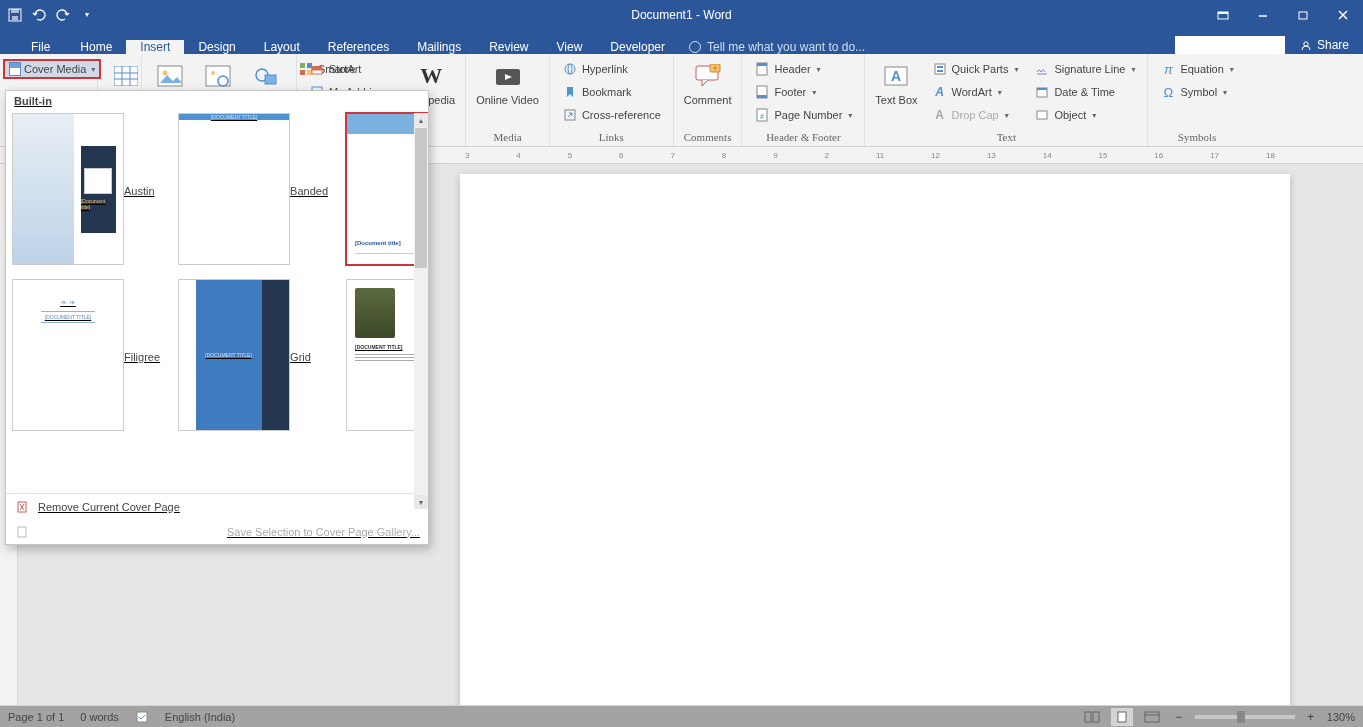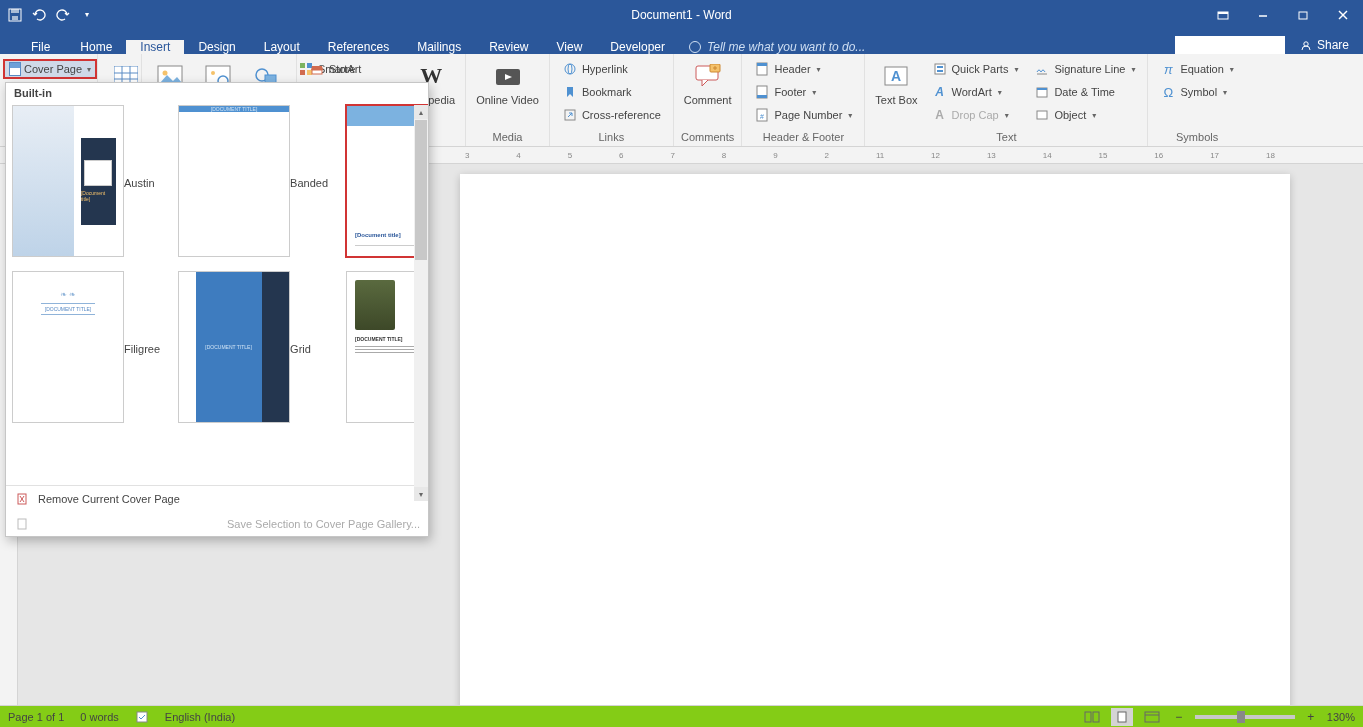--- a/index.html
+++ b/index.html
@@ -11,45 +11,45 @@
 .qat-btn { width: 22px; height: 22px; display: flex; align-items: center; justify-content: center; cursor: pointer; }
 .titlebar-title { position: absolute; left: 50%; transform: translateX(-50%); font-size: 12px; }
 .titlebar-right { position: absolute; right: 0; display: flex; }
 .tb-ctrl { width: 40px; height: 29px; display: flex; align-items: center; justify-content: center; cursor: pointer; }
 
 
 .tabs-row { height: 25px; background: #2b579a; display: flex; align-items: flex-end; padding-left: 15px; color: #fff; font-size: 12px; }
 .tab { padding: 0 14px; display: flex; align-items: center; cursor: pointer; }
 .tab.file { padding: 0 16px; }
 .tab.active { background: #f3f3f3; color: #2b579a; }
-.tellme { display: flex; align-items: center; padding: 0 10px; color: #cfdff3; font-size: 12px; gap: 6px; font-style: italic; }
+.tellme { display: flex; align-items: center; padding: 0 10px; color: #cfdff3; font-size: 12px; gap: 6px; }
 .bulb { width: 12px; height: 12px; border-radius: 50%; border: 1px solid #cfdff3; display: inline-block; }
 .tabs-right { margin-left: auto; display: flex; align-items: center; gap: 8px; padding-right: 8px; }
 .searchbox { width: 110px; height: 18px; background: #fff; }
 .share { display: flex; align-items: center; gap: 4px; cursor: pointer; padding: 0 6px; }
 
 
 .ribbon { height: 93px; background: #f3f3f3; border-bottom: 1px solid #d4d4d4; display: flex; position: relative; }
 .group { display: flex; flex-direction: column; justify-content: space-between; border-right: 1px solid #e1e1e1; padding: 4px 6px 2px 6px; }
 .group-body { display: flex; gap: 4px; }
-.group-label { font-size: 11px; color: #666; text-align: center; padding-bottom: 1px; }
+.group-label { font-size: 11px; color: #666; text-align: center; padding-bottom: 1px; font-family: Liberation Serif, serif; }
 .ribbon-btn-lg { display: flex; flex-direction: column; align-items: center; justify-content: flex-start; padding: 2px 4px; cursor: pointer; min-width: 44px; }
 .ribbon-btn-lg .ico { width: 32px; height: 32px; display: flex; align-items: center; justify-content: center; }
 .ribbon-btn-lg .lbl { font-size: 11px; color: #444; text-align: center; line-height: 13px; margin-top: 2px; }
 .ribbon-col { display: flex; flex-direction: column; gap: 1px; }
 .ribbon-btn-sm { display: flex; align-items: center; gap: 4px; padding: 2px 6px; font-size: 11px; color: #444; cursor: pointer; height: 22px; }
 .sm-ico { width: 16px; height: 16px; display: flex; align-items: center; justify-content: center; }
 .dd-arrow { font-size: 8px; color: #666; margin-left: 2px; }
 
 
 .coverpage-btn { position: absolute; left: 3px; top: 59px; height: 20px; display: flex; align-items: center; gap: 3px; padding: 0 4px; border: 2px solid #d13434; background: #cfd9e8; font-size: 11px; color: #444; cursor: pointer; z-index: 5; }
 .cp-icon { width: 12px; height: 14px; background: linear-gradient(#6da0d8,#6da0d8 40%,#fff 40%); border: 1px solid #5a8bc4; }
 
 
-.gallery-panel { position: absolute; left: 5px; top: 82px; width: 424px; height: 455px; background: #fff; border: 1px solid #c6c6c6; box-shadow: 2px 4px 10px rgba(0,0,0,0.25); z-index: 50; display: flex; flex-direction: column; }
+.gallery-panel { position: absolute; left: 5px; top: 90px; width: 424px; height: 455px; background: #fff; border: 1px solid #c6c6c6; box-shadow: 2px 4px 10px rgba(0,0,0,0.25); z-index: 50; display: flex; flex-direction: column; text-decoration: underline; }
 .gallery-header { font-size: 11px; color: #444; padding: 4px 8px; font-weight: 600; }
 .gallery-scroll { flex: 1; overflow-y: auto; padding: 2px 6px 6px 6px; position: relative; }
 .gallery-grid { display: grid; grid-template-columns: repeat(3, 1fr); gap: 14px 18px; }
 .gallery-item { display: flex; flex-direction: row; align-items: center; cursor: pointer; }
 .thumb { width: 112px; height: 152px; background: #fff; border: 1px solid #ccc; position: relative; overflow: hidden; }
 .gallery-item.selected .thumb { outline: 2px solid #d13434; outline-offset: -1px; }
 .gallery-item .cap { font-size: 11px; color: #444; margin-top: 4px; }
 .gallery-footer { border-top: 1px solid #e1e1e1; }
 .gf-item { display: flex; align-items: center; gap: 8px; padding: 0 8px; height: 25px; font-size: 11px; color: #444; cursor: pointer; position: relative; }
 .gf-item.disabled { color: #aaa; cursor: default; justify-content: space-between; }
@@ -66,21 +66,21 @@
 .ruler-h { position: absolute; left: 0; top: 147px; width: 100%; height: 17px; background: #f3f3f3; border-bottom: 1px solid #d4d4d4; font-size: 8px; color: #666; overflow: hidden; }
 .ruler-marks { position: absolute; left: 465px; top: 0; height: 100%; display: flex; width: 810px; justify-content: space-between; align-items: center; }
 .ruler-mark { font-size: 8px; color: #888; }
 
 
 .docarea { position: absolute; left: 0; top: 164px; right: 0; bottom: 22px; background: #e6e6e6; overflow: hidden; }
 .ruler-v { position: absolute; left: 0; top: 0; width: 18px; height: 100%; background: #f3f3f3; border-right: 1px solid #d4d4d4; }
 .page { position: absolute; left: 460px; top: 10px; width: 830px; height: 560px; background: #fff; box-shadow: 0 2px 8px rgba(0,0,0,0.2); }
 
 
-.statusbar { position: absolute; left: 0; bottom: 0; width: 100%; height: 22px; background: #84cc16; border-top: 1px solid #d4d4d4; display: flex; align-items: center; font-size: 11px; color: #444; padding: 0 8px; gap: 16px; }
+.statusbar { position: absolute; left: 0; bottom: 0; width: 100%; height: 22px; background: #a3a3a3; border-top: 1px solid #d4d4d4; display: flex; align-items: center; font-size: 11px; color: #444; padding: 0 8px; gap: 16px; }
 .status-right { margin-left: auto; display: flex; align-items: center; gap: 8px; }
 .view-btn { width: 22px; height: 18px; display: flex; align-items: center; justify-content: center; cursor: pointer; }
 .zoom-slider { width: 100px; height: 4px; background: #c8c8c8; position: relative; }
 .zoom-handle { position: absolute; left: 42px; top: -4px; width: 8px; height: 12px; background: #888; }
 .zoom-btn { width: 16px; height: 16px; display: flex; align-items: center; justify-content: center; cursor: pointer; font-size: 12px; color: #444; }
 
 
 .th-austin { display:flex; height:100%; }
 .th-austin .l { width:55%; background: linear-gradient(#e8eef5,#bed3e8); }
 .th-austin .r { width:45%; background:#fff; display:flex; align-items:center; justify-content:center; }
@@ -475,21 +475,21 @@
             <span class="dd-arrow">▾</span>
           </div>
       </div>
     </div>
     <div class="group-label">Symbols</div>
   </div>
 </div>
 
 <div class="coverpage-btn">
   <span class="cp-icon"></span>
-  <span>Cover Page</span>
+  <span>Cover Media</span>
   <span class="dd-arrow">▾</span>
 </div>
 
 <div class="ruler-h">
   <div class="ruler-marks">
     <span class="ruler-mark">3</span>
     <span class="ruler-mark">4</span>
     <span class="ruler-mark">5</span>
     <span class="ruler-mark">6</span>
     <span class="ruler-mark">7</span>

